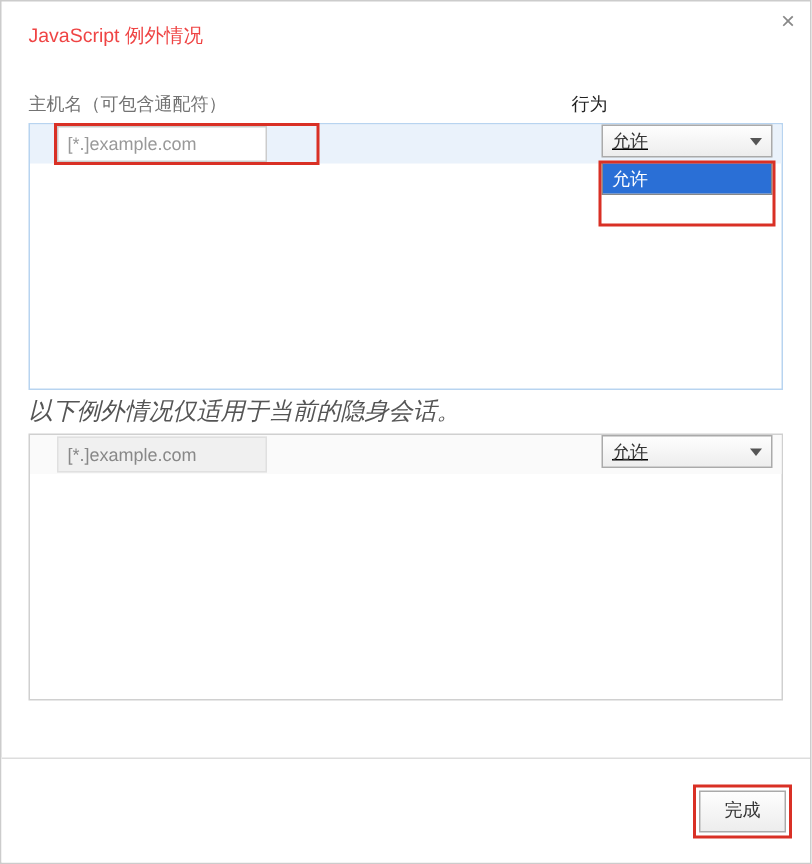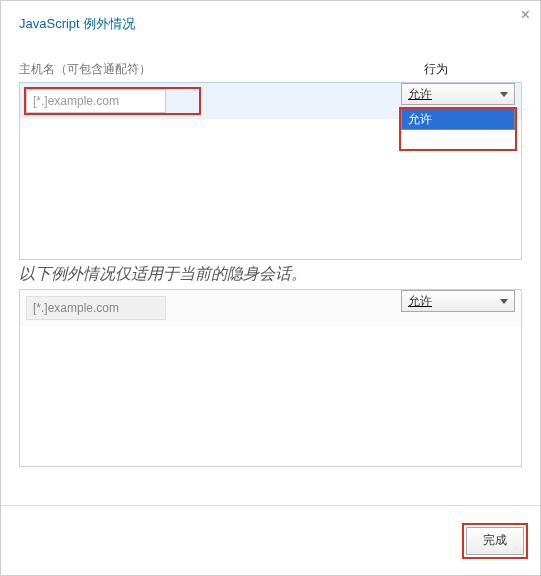--- a/index.html
+++ b/index.html
@@ -29,52 +29,52 @@
       right: 10px;
       font-size: 16px;
       color: #888;
       cursor: pointer;
       font-family: Arial, sans-serif;
       line-height: 1;
     }
     .title {
       padding: 14px 18px 10px 18px;
       font-size: 13px;
-      color: #0369a1;
+      color: #ef4444;
     }
     .content-area {
       padding: 0 18px;
     }
     .section-headers {
       display: flex;
       margin-top: 18px;
       margin-bottom: 4px;
     }
     .col-hostname {
       width: 362px;
       font-size: 12px;
       color: #737373;
     }
     .col-action {
       flex: 1;
       font-size: 12px;
       color: #222;
-      margin-left: 43px;
     }
     .table-box {
       border: 1px solid #b8d4f0;
       height: 178px;
       background: #fff;
       position: relative;
     }
     .table-row {
       display: flex;
-      height: 36px;
+      height: 26px;
       align-items: stretch;
       background: #eaf2fb;
+      padding-left: 12px;
     }
     .hostname-cell {
       width: 362px;
       display: flex;
       align-items: center;
     }
     .hostname-input {
       height: 24px;
       line-height: 24px;
       margin: 1px 0 1px 6px;

